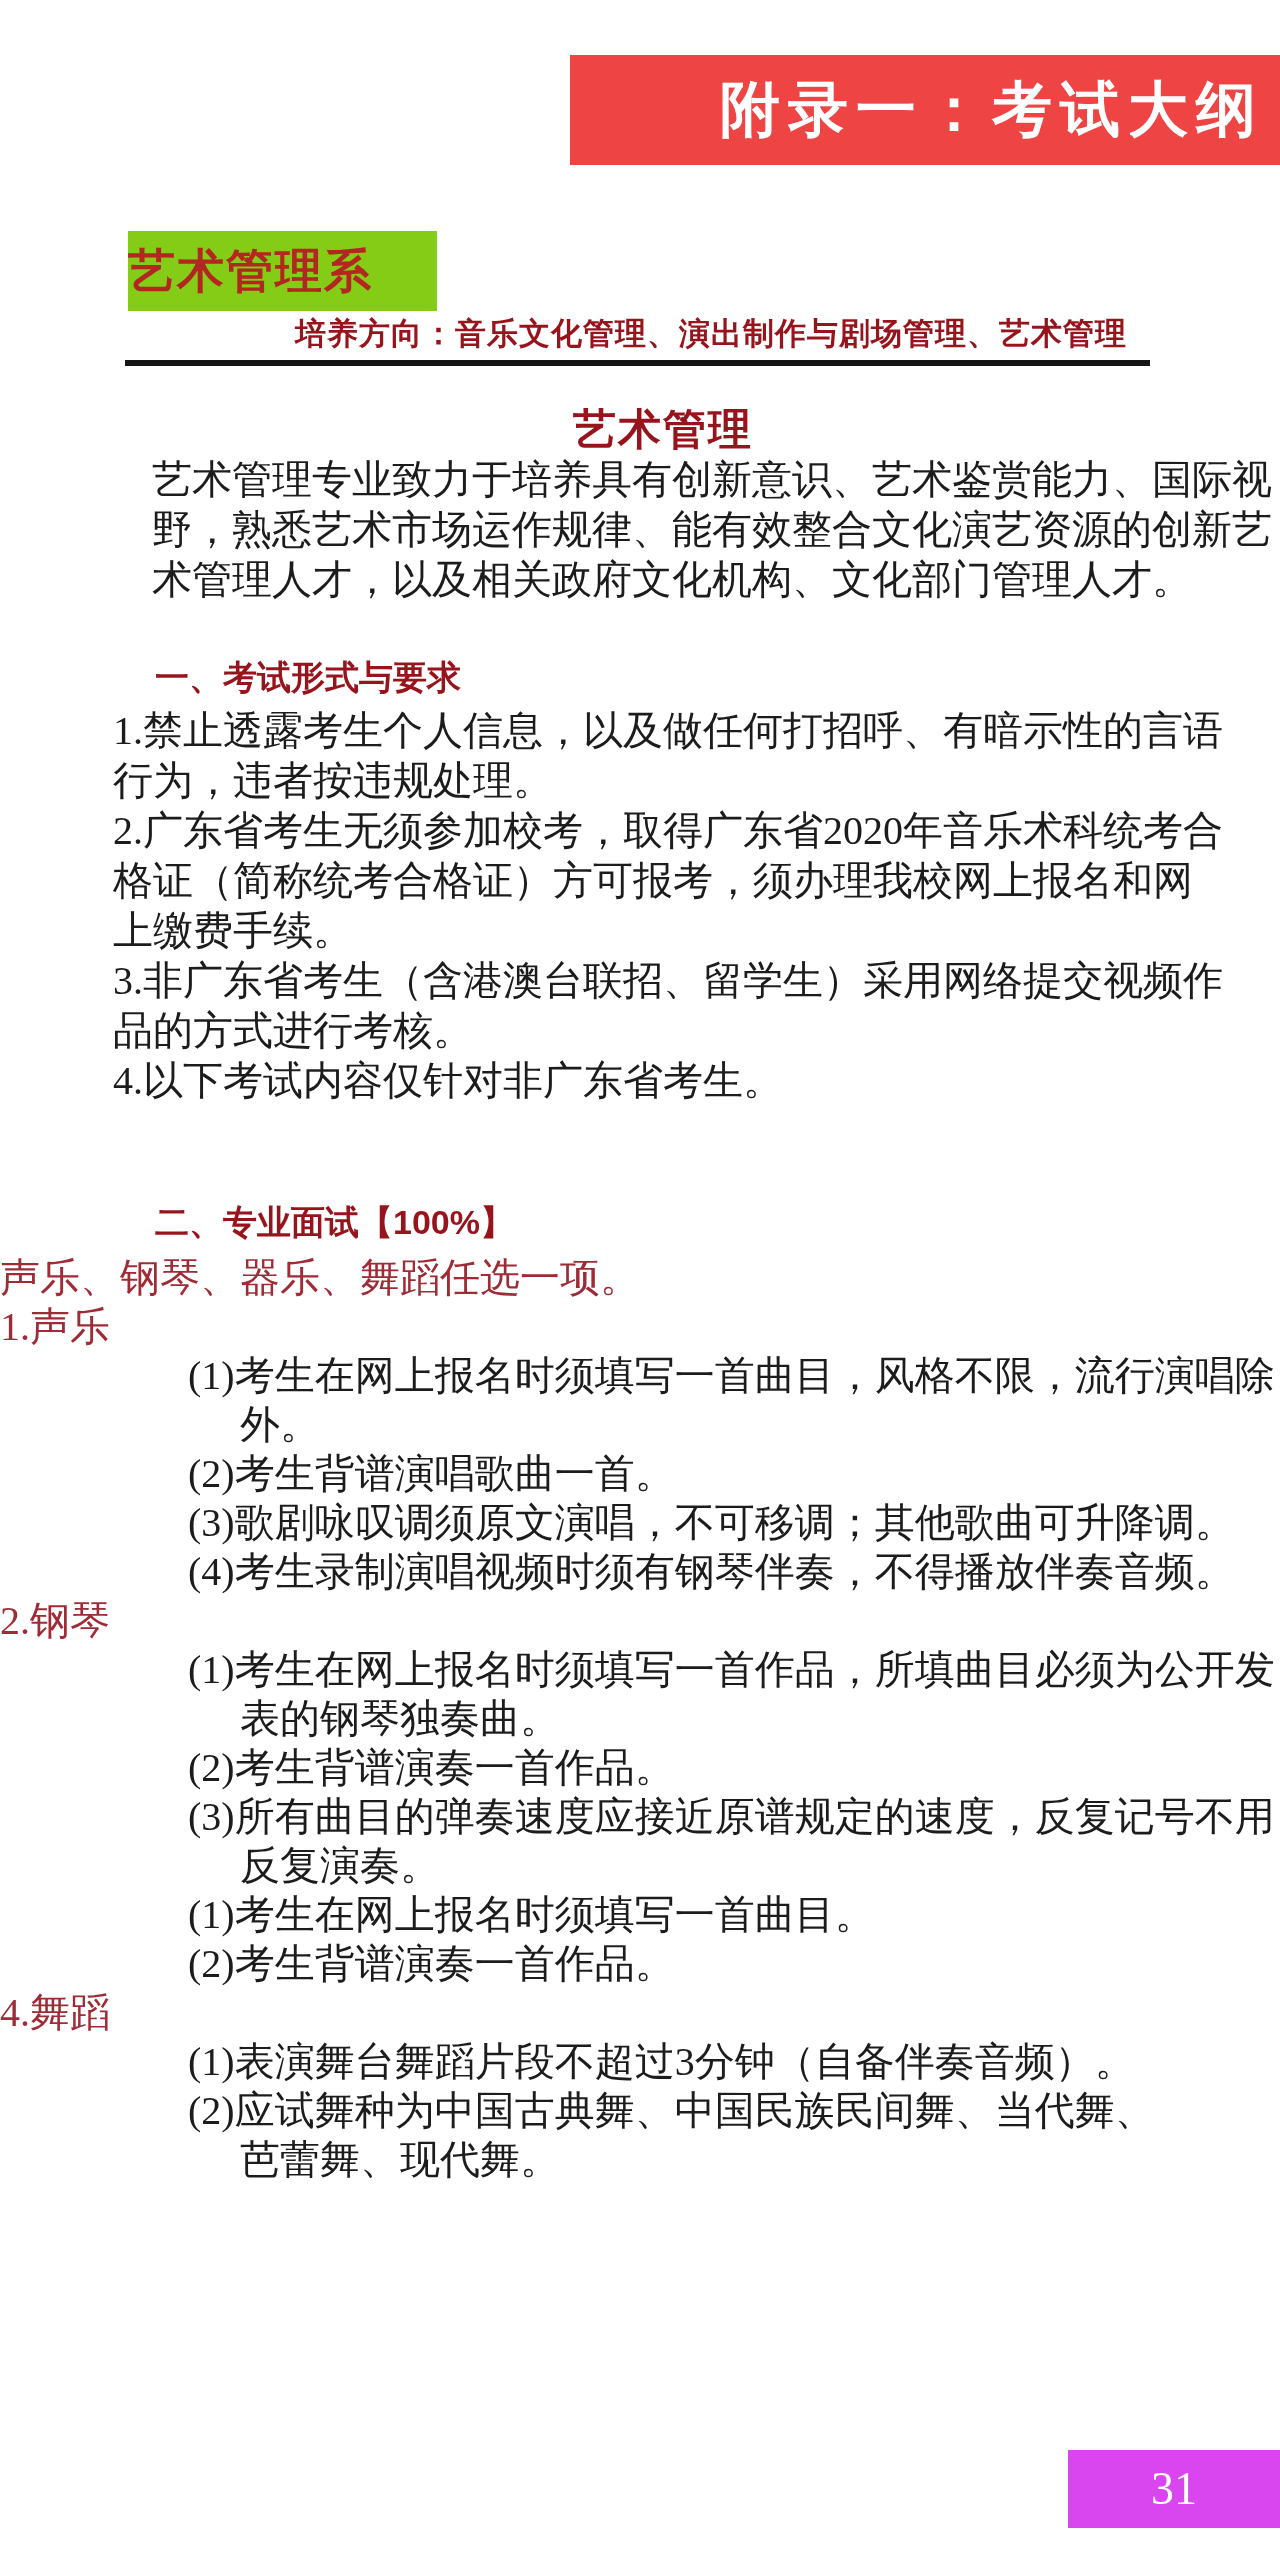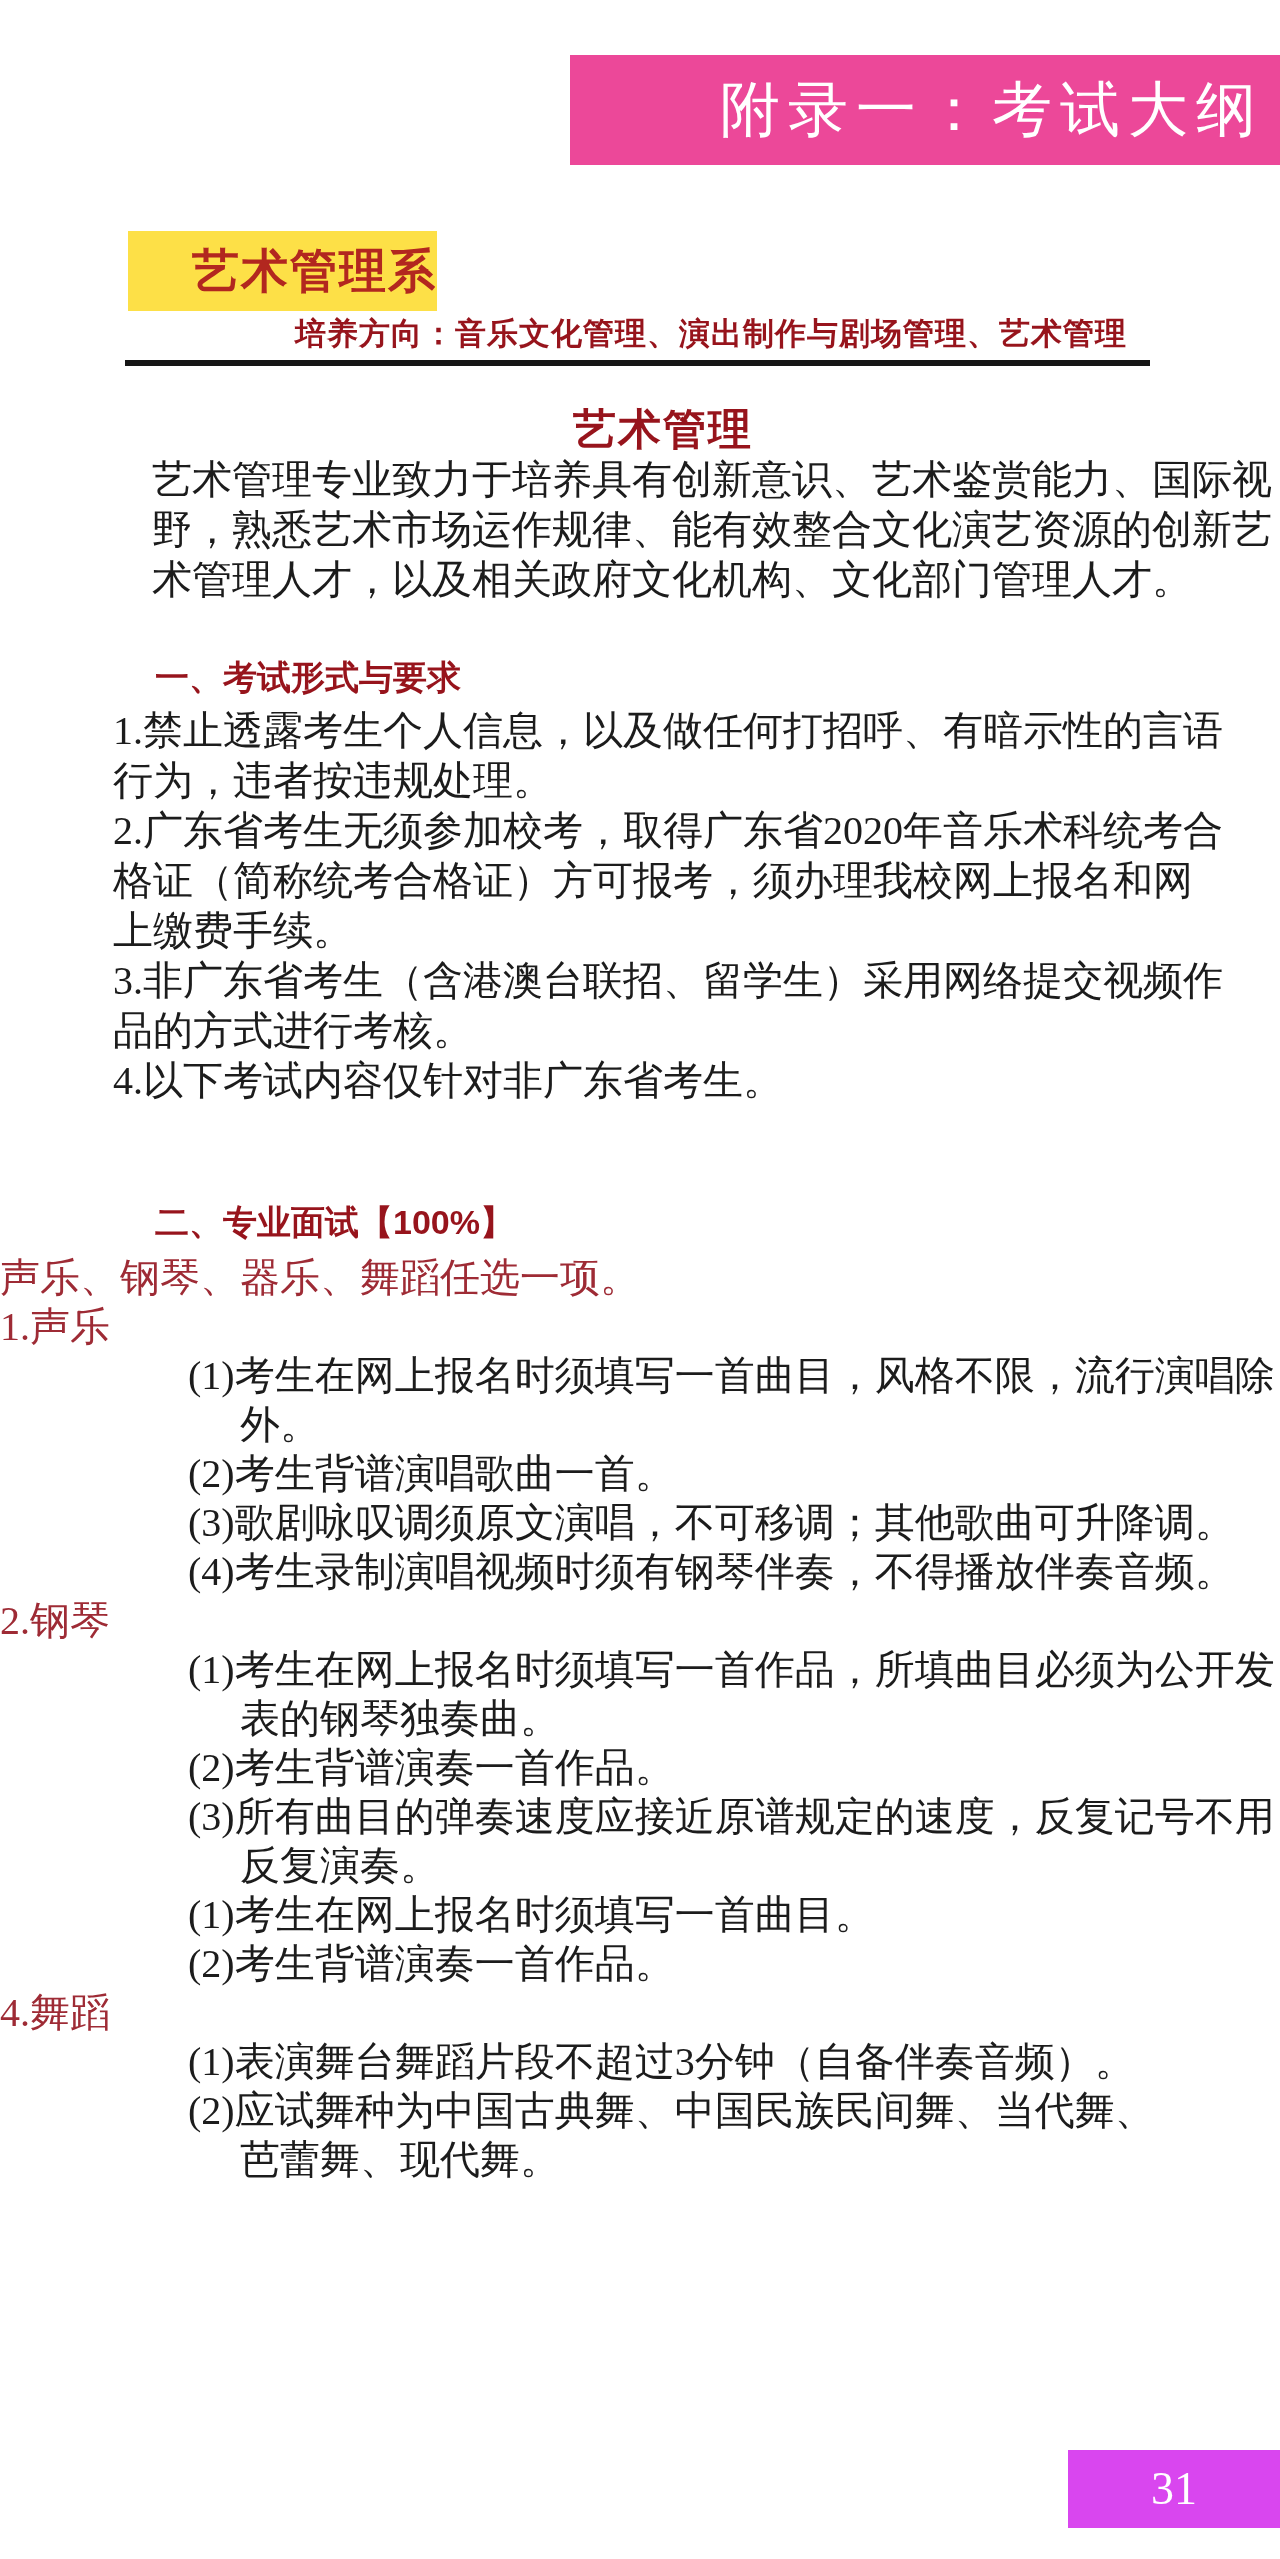--- a/index.html
+++ b/index.html
@@ -7,38 +7,38 @@
     position:relative;
     width:1280px;height:2559px;
     margin:0 auto;
     background:#ffffff;
     overflow:hidden;
     font-family:"Liberation Serif","DejaVu Serif",serif;
   }
   
   .banner{
     position:absolute;left:570px;top:55px;width:710px;height:110px;
-    background:#ec4899;
+    background:#ef4444;
     color:#ffffff;
-    font-size:60px;font-weight:normal;
+    font-size:60px;font-weight:bold;
     line-height:110px;
     letter-spacing:8px;
     text-align:right;
     padding-right:16px;
     box-sizing:border-box;
     white-space:nowrap;
   }
   
   .dept-box{
     position:absolute;left:128px;top:231px;width:309px;height:80px;
-    background:#fde047;
+    background:#84cc16;
     color:#b2271f;
     font-size:47px;font-weight:bold;
     line-height:80px;
-    text-align:right;
+    text-align:left;
     letter-spacing:2px;
     white-space:nowrap;
   }
   
   .direction{
     position:absolute;right:153px;top:312px;height:44px;
     color:#97141c;
     font-family:"Liberation Sans","DejaVu Sans",sans-serif;
     font-size:31px;font-weight:bold;
     line-height:44px;

